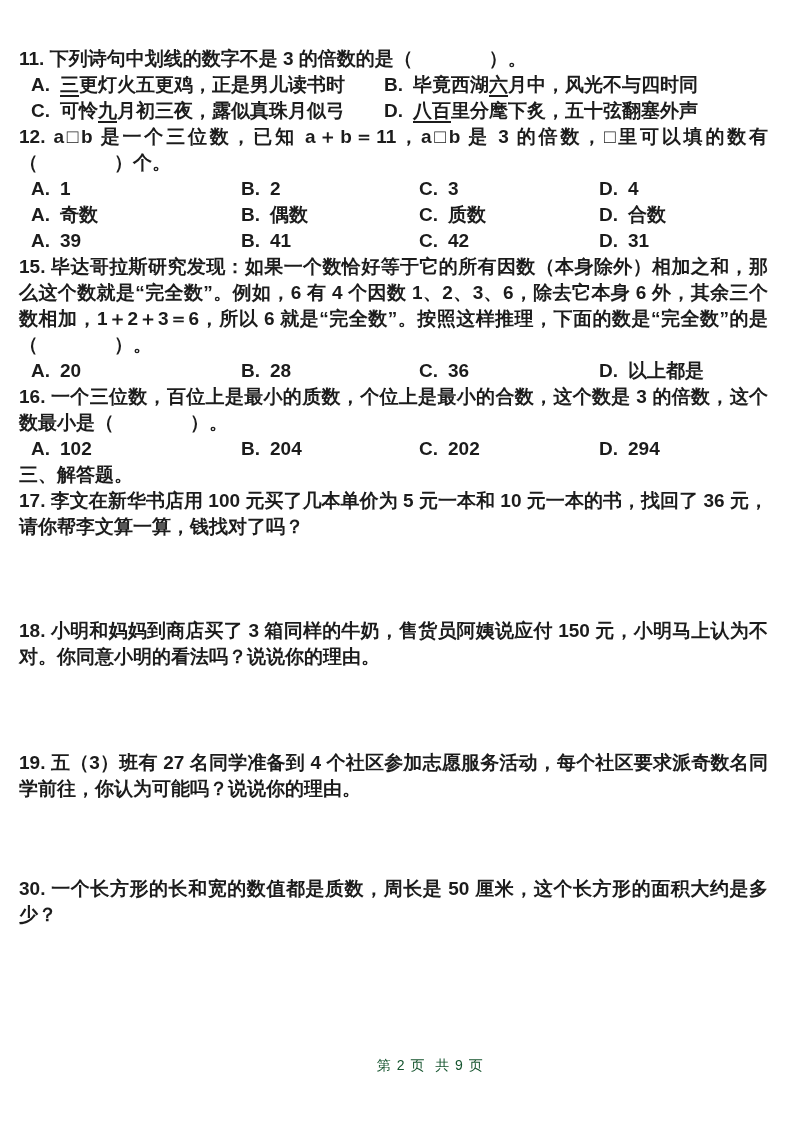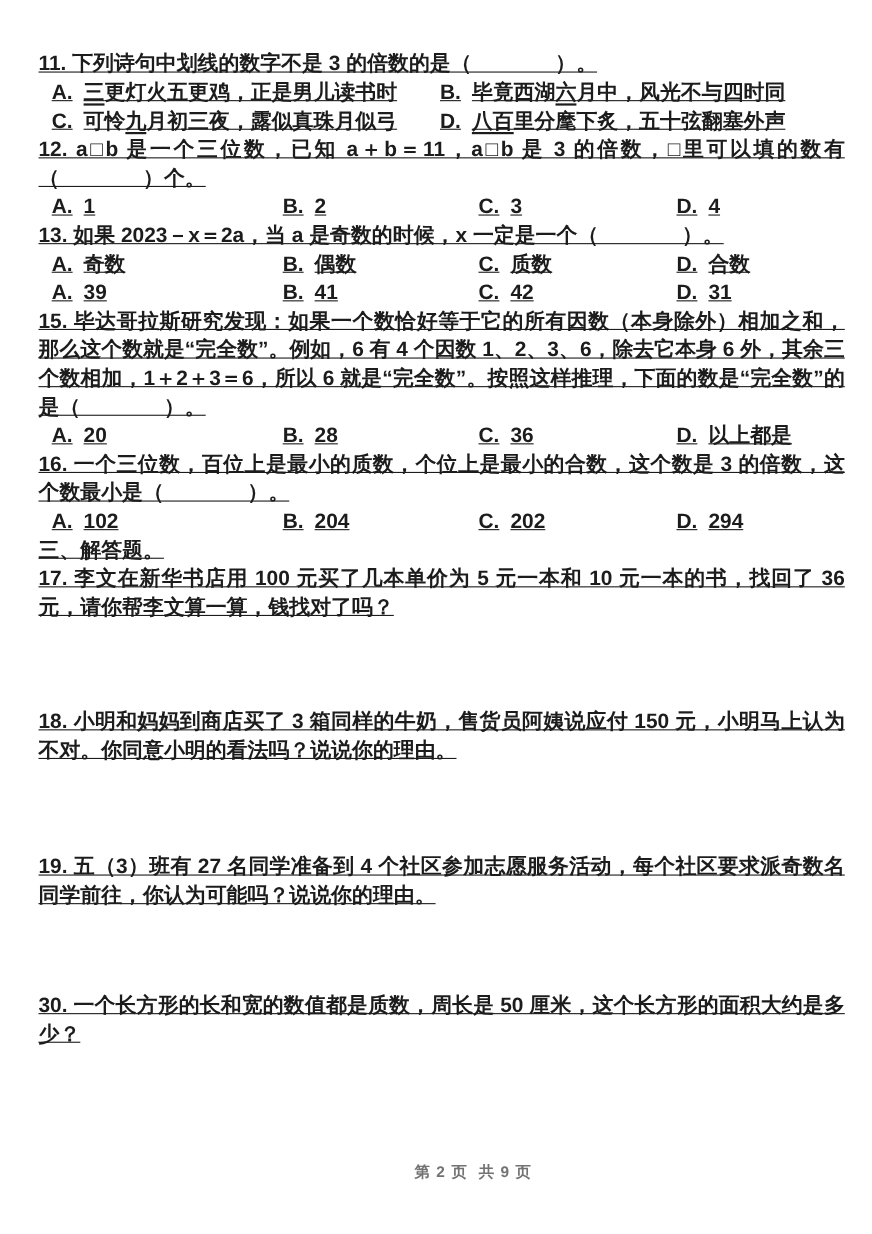--- a/index.html
+++ b/index.html
@@ -11,23 +11,22 @@
     background: #ffffff;
     font-family: "Liberation Sans", sans-serif;
     font-weight: 600;
     color: #1c1c1c;
     font-size: 19px;
     line-height: 26px;
     overflow: hidden;
     box-sizing: border-box;
   }
   .content {
-    padding: 46px 25px 0 35px;
+    padding: 46px 25px 0 19px;
     text-align: justify;
-    text-decoration: underline;
   }
   .stem { text-align: justify; }
   .opt-grid-4 {
     display: grid;
     grid-template-columns: 210px 178px 180px 1fr;
   }
   .opt-grid-2 {
     display: grid;
     grid-template-columns: 353px 1fr;
   }
@@ -42,22 +41,22 @@
   .work-gap-b { height: 80px; }
   .work-gap-c { height: 74px; }
   .footer {
     position: absolute;
     left: 0;
     right: 0;
     bottom: 30px;
     text-align: center;
     font-size: 14px;
     line-height: 18px;
-    color: #737373;
-    font-weight: 700;
+    color: #14532d;
+    font-weight: 400;
     white-space: pre;
     letter-spacing: 1px;
     margin-left: 48px;
   }
 </style>
 </head>
 <body>
 
 <div class="page">
   <div class="content">
@@ -76,21 +75,20 @@
       <div class="stem">12. a□b 是一个三位数，已知 a＋b＝11，a□b 是 3 的倍数，□里可以填的数有（　　　　）个。</div>
       <div class="opt-grid-4">
         <div class="opt"><span class="opt-label">A.</span><span>1</span></div>
         <div class="opt"><span class="opt-label">B.</span><span>2</span></div>
         <div class="opt"><span class="opt-label">C.</span><span>3</span></div>
         <div class="opt"><span class="opt-label">D.</span><span>4</span></div>
       </div>
     </div>
 
     <div>
-      <div class="stem">13. 如果 2023－x＝2a，当 a 是奇数的时候，x 一定是一个（　　　　）。</div>
       <div class="opt-grid-4">
         <div class="opt"><span class="opt-label">A.</span><span>奇数</span></div>
         <div class="opt"><span class="opt-label">B.</span><span>偶数</span></div>
         <div class="opt"><span class="opt-label">C.</span><span>质数</span></div>
         <div class="opt"><span class="opt-label">D.</span><span>合数</span></div>
       </div>
     </div>
 
     <div>
       <div class="opt-grid-4">

